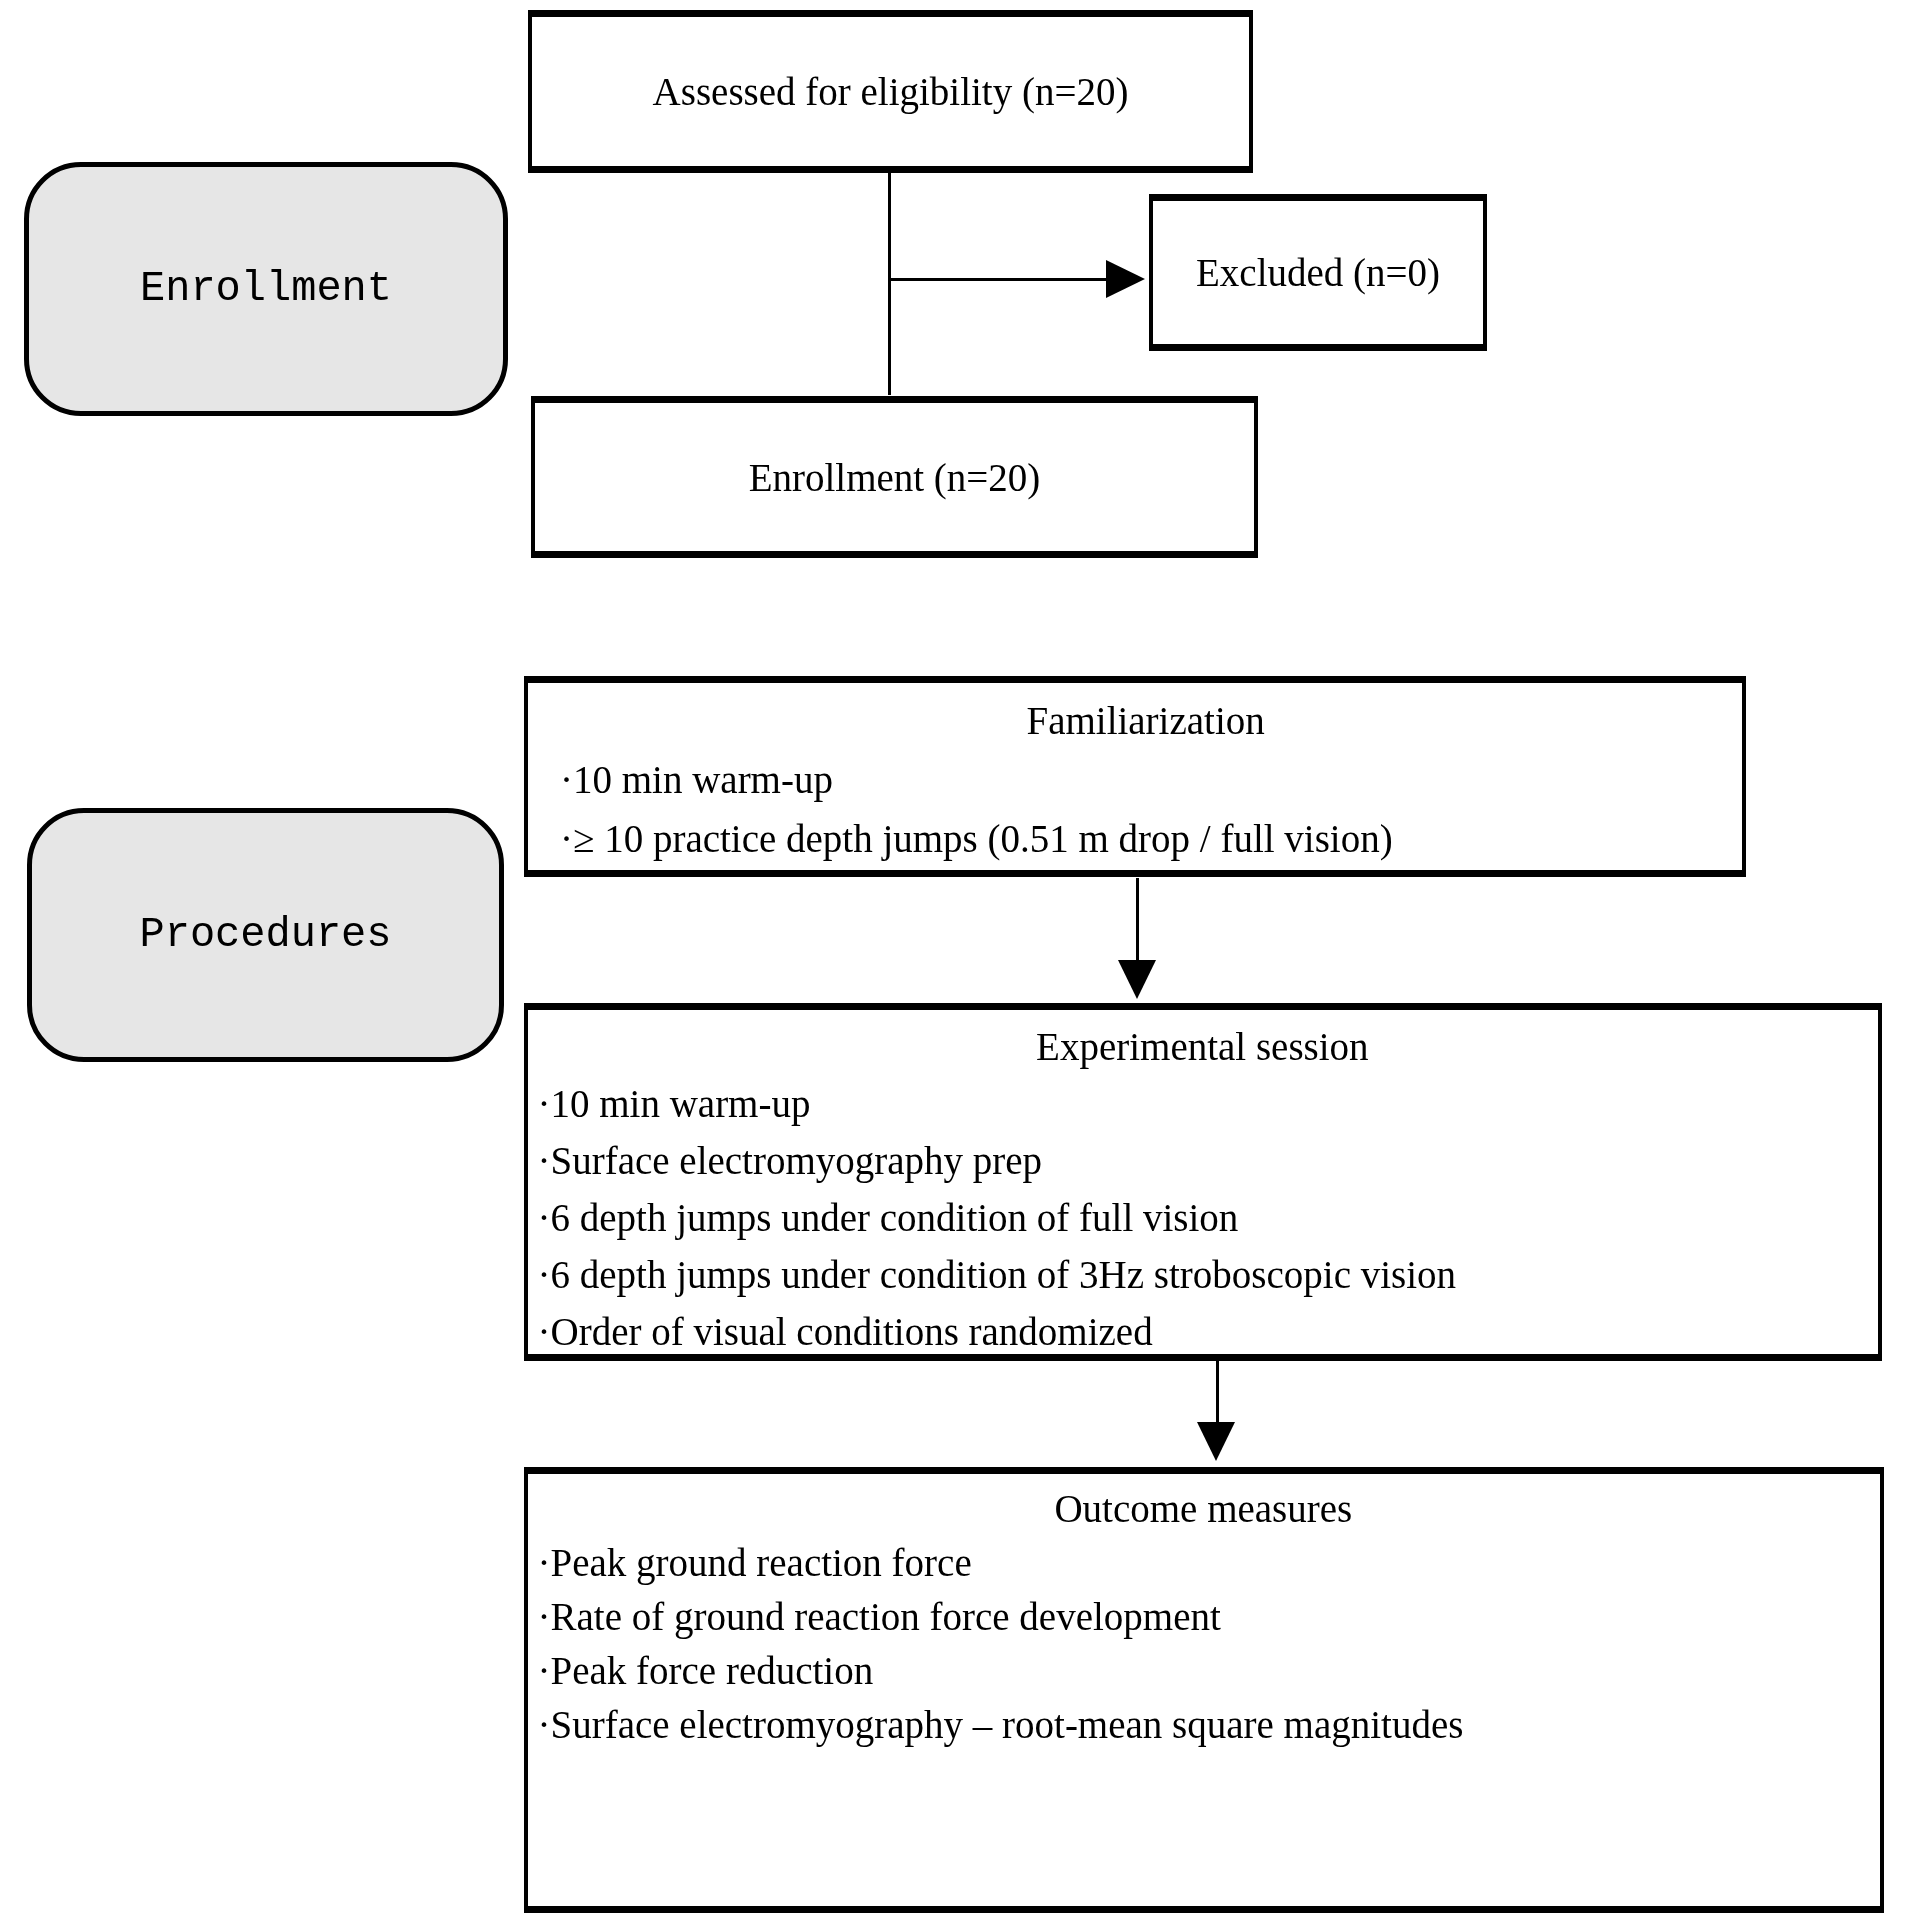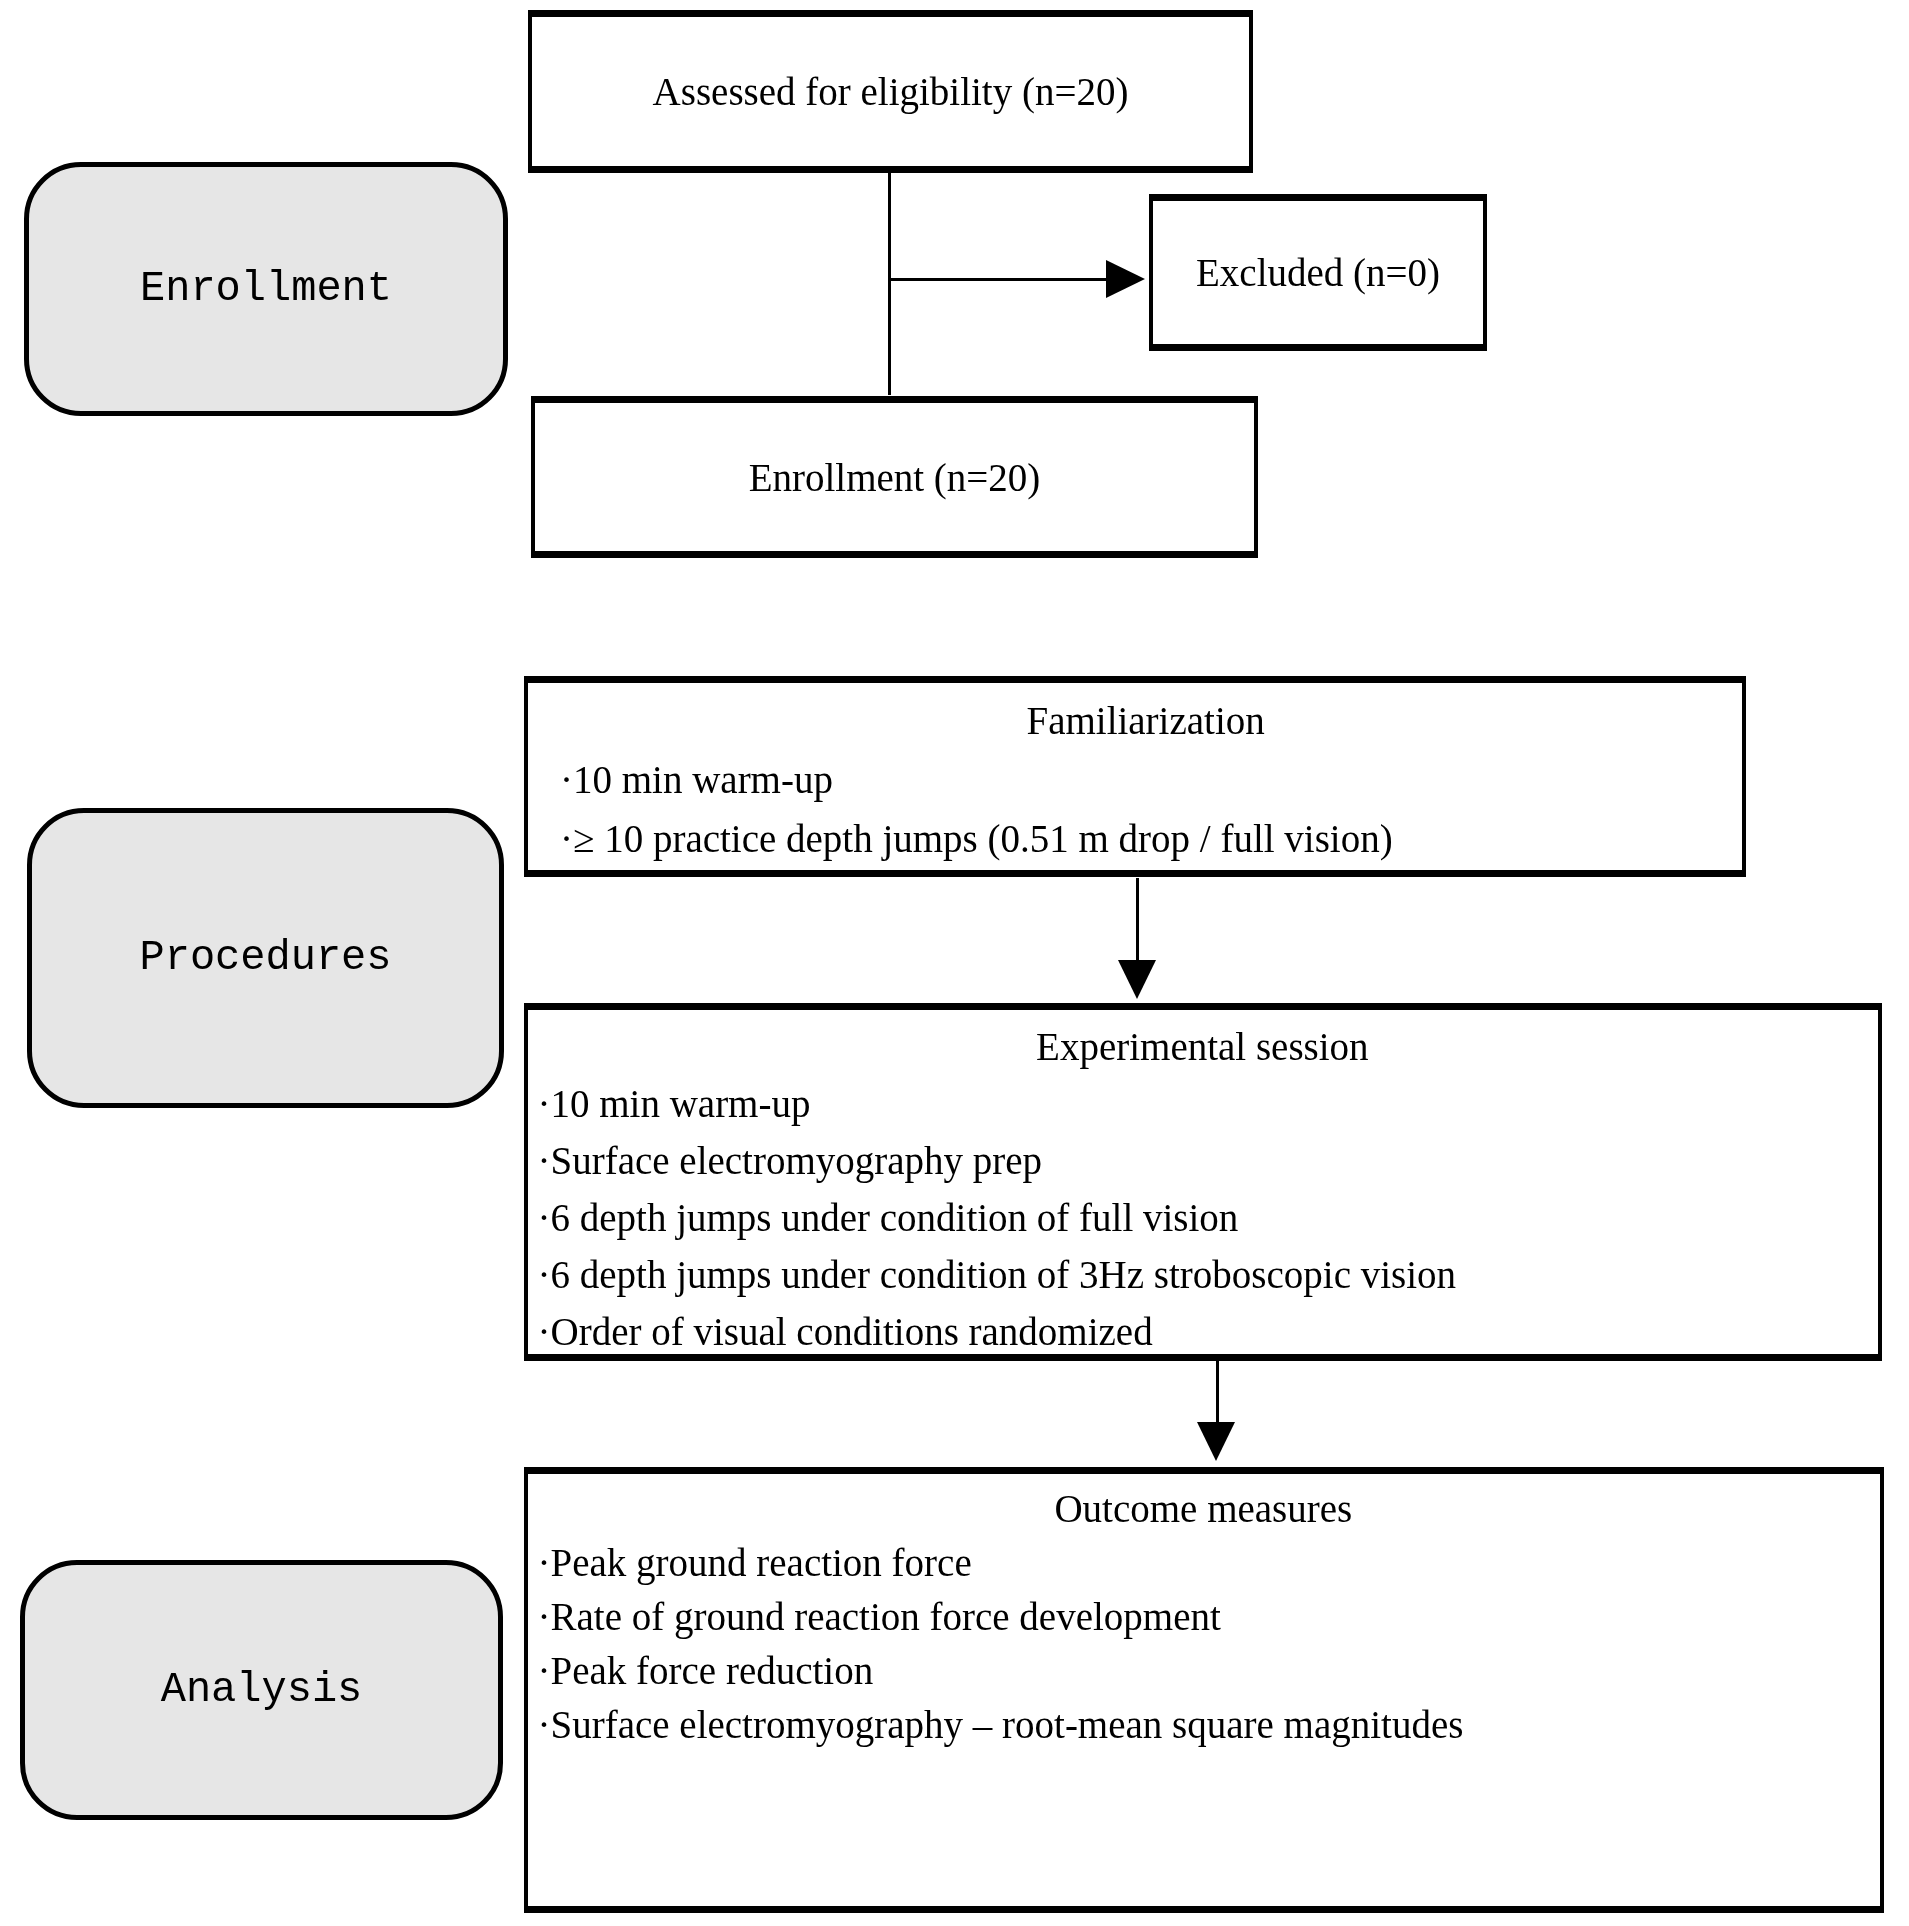--- a/index.html
+++ b/index.html
@@ -46,21 +46,21 @@
     font-size: 42px;
     font-family: Liberation Mono, monospace;
   }
 
   
   #box-assessed        { left: 528px;  top: 9.5px;   width: 725px; height: 163px; }
   #stage-enrollment    { left: 24px;   top: 162px;  width: 484px;  height: 254px; }
   #box-excluded        { left: 1149px; top: 194px;  width: 338px;  height: 157px; }
   #box-enrollment      { left: 531px;  top: 396px;  width: 727px; height: 162px; }
   #box-familiarization { left: 524px;  top: 676px; width: 1222px; height: 201px; line-height: 59px; padding-left: 32px; }
-  #stage-procedures    { left: 27px;   top: 808px; width: 477px;  height: 300px; }
+  #stage-procedures    { left: 27px;   top: 808px; width: 477px;  height: 254px; }
   #box-experimental    { left: 524px;  top: 1003px; width: 1358px; height: 358px; line-height: 57px; }
   #stage-analysis      { left: 20px;   top: 1560px; width: 483px;  height: 260px; }
   #box-outcome         { left: 524px;  top: 1467px; width: 1360px; height: 446px; line-height: 54px; }
 
   .bullet-line { text-align: left; white-space: pre; }
   .bullet-line.sub { padding-left: 287px; }
 
   
   .vline, .hline { position: absolute; background: var(--border, #000000); }
   .vline { width: 2.7px; }
@@ -92,23 +92,20 @@
 </head>
 <body>
 
 <div class="canvas">
 
   <div class="stage" id="stage-enrollment">
     <span>Enrollment</span>
   </div>
   <div class="stage" id="stage-procedures">
     <span>Procedures</span>
-  </div>
-  <div class="stage" id="stage-analysis">
-    <span>Analysis</span>
   </div>
 
   <div class="box center" id="box-assessed">
     <span>Assessed for eligibility (n=20)</span>
   </div>
 
   <div class="box center" id="box-excluded">
     <span>Excluded (n=0)</span>
   </div>
 

